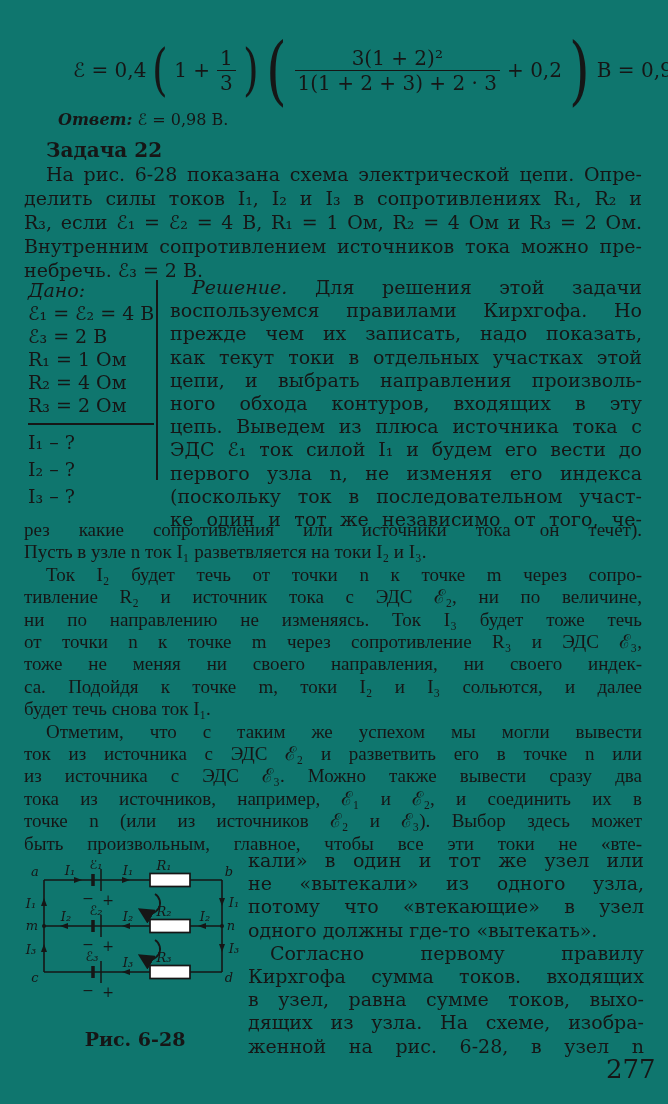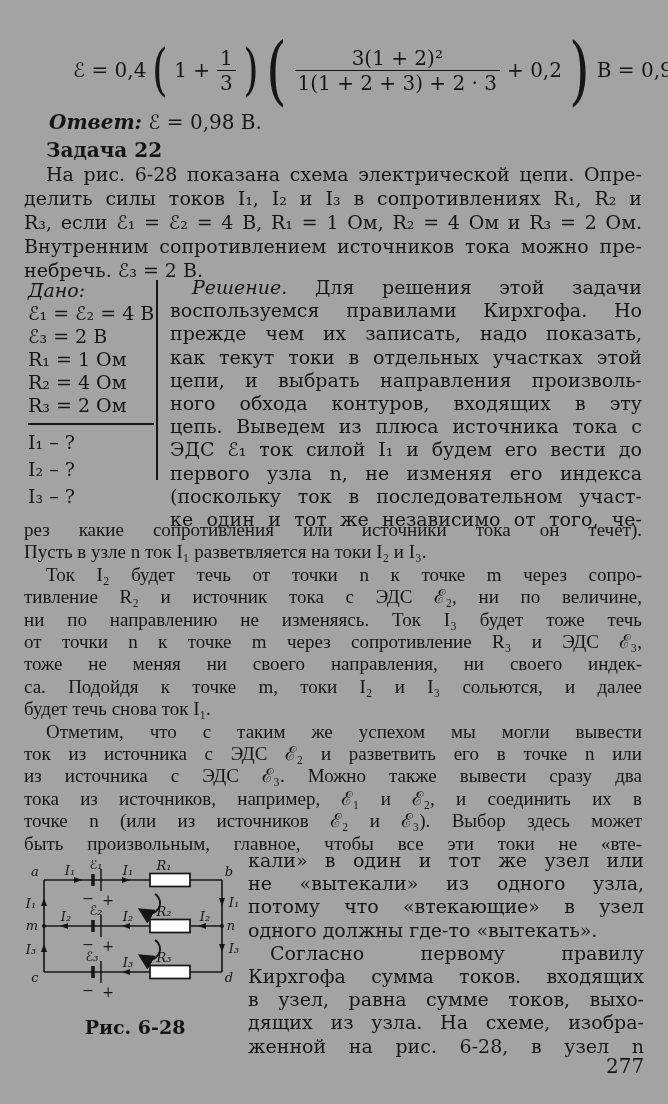--- a/index.html
+++ b/index.html
@@ -1,53 +1,53 @@
 <!DOCTYPE html>
 <html><head>
 <meta charset="utf-8">
 <style>
   html,body{margin:0;padding:0;background:#e8e8e4;}
   .page{
     position:relative; width:668px; height:1104px; margin:0 auto;
-    background:#a3a3a3; color:#161616; overflow:hidden;
+    background:#0f766e; color:#161616; overflow:hidden;
     font-family:"DejaVu Serif","DejaVu Sans","Liberation Serif",serif;
     font-size:19px;
   }
   .abs{position:absolute;}
   .jl{text-align:justify; text-align-last:justify;}
   .el{text-align:center; text-align-last:left;}
   .ind{text-indent:22px;}
   .it{font-style:italic;}
   .bold{font-weight:bold;}
 
   
   .formula{left:70px; top:28px; width:530px; height:84px; display:flex; align-items:center; font-size:20px; white-space:nowrap;}
   .paren{font-weight:400; line-height:0.9; transform:scaleX(.72); display:inline-block;}
   .p1{font-size:56px;}
   .p2{font-size:74px;}
   .frac{display:inline-flex; flex-direction:column; align-items:center; text-align:center; line-height:1.2; margin:0 4px;}
   .frac .den{border-top:1.8px solid #161616; padding:0 3px;}
   .fpart{margin:0 3px;}
 
-  .answer{left:49px; top:110px; font-size:20px;}
+  .answer{left:58px; top:110px; font-size:16px;}
   .task-title{left:46px; top:138px; font-size:20px; font-weight:bold;}
 
   .problem-block{left:24px; top:162px; width:618px; line-height:24px;}
   .given-box{left:28px; top:279px; width:128px; line-height:23px; font-size:19px;}
   .given-box .rule{border:none; border-top:2.2px solid #161616; margin:6px 0 4px 0; width:126px;}
   .given-box .find-line{line-height:27px;}
   .vrule{left:156px; top:280px; width:2.2px; height:200px; background:#161616;}
   .solution-block{left:170px; top:276px; width:472px; line-height:23.2px;}
   .body-block{left:24px; top:519px; width:618px; line-height:22.4px;font-family:Liberation Serif, serif;}
   .bottom-block{left:248px; top:849px; width:396px; line-height:23.2px;}
 
   .figure{left:24px; top:860px; width:222px;}
   .figure svg{display:block;}
-  .fig-caption{text-align:center; font-weight:bold; font-size:19px; margin-top:4px;}
-  .pageno{left:606px; top:1054px; font-size:20px;}
+  .fig-caption{text-align:center; font-weight:bold; font-size:19px; margin-top:16px;}
+  .pageno{left:606px; top:1054px; font-size:26px;}
 
   svg text{font-family:"DejaVu Serif","DejaVu Sans","Liberation Serif",serif; font-size:13px; font-style:italic; fill:#161616;}
   svg text.sign{font-style:normal; font-size:14px;}
   svg .wire{stroke:#161616; stroke-width:1.6; fill:none;}
   svg .thick{stroke:#161616; stroke-width:3.5;}
   svg .thin{stroke:#161616; stroke-width:1.5;}
   svg .rbox{fill:#fff; stroke:#161616; stroke-width:1.7;}
   svg .ah{fill:#161616;}
   svg .loop{stroke:#161616; stroke-width:1.8; fill:none;}
 </style>

